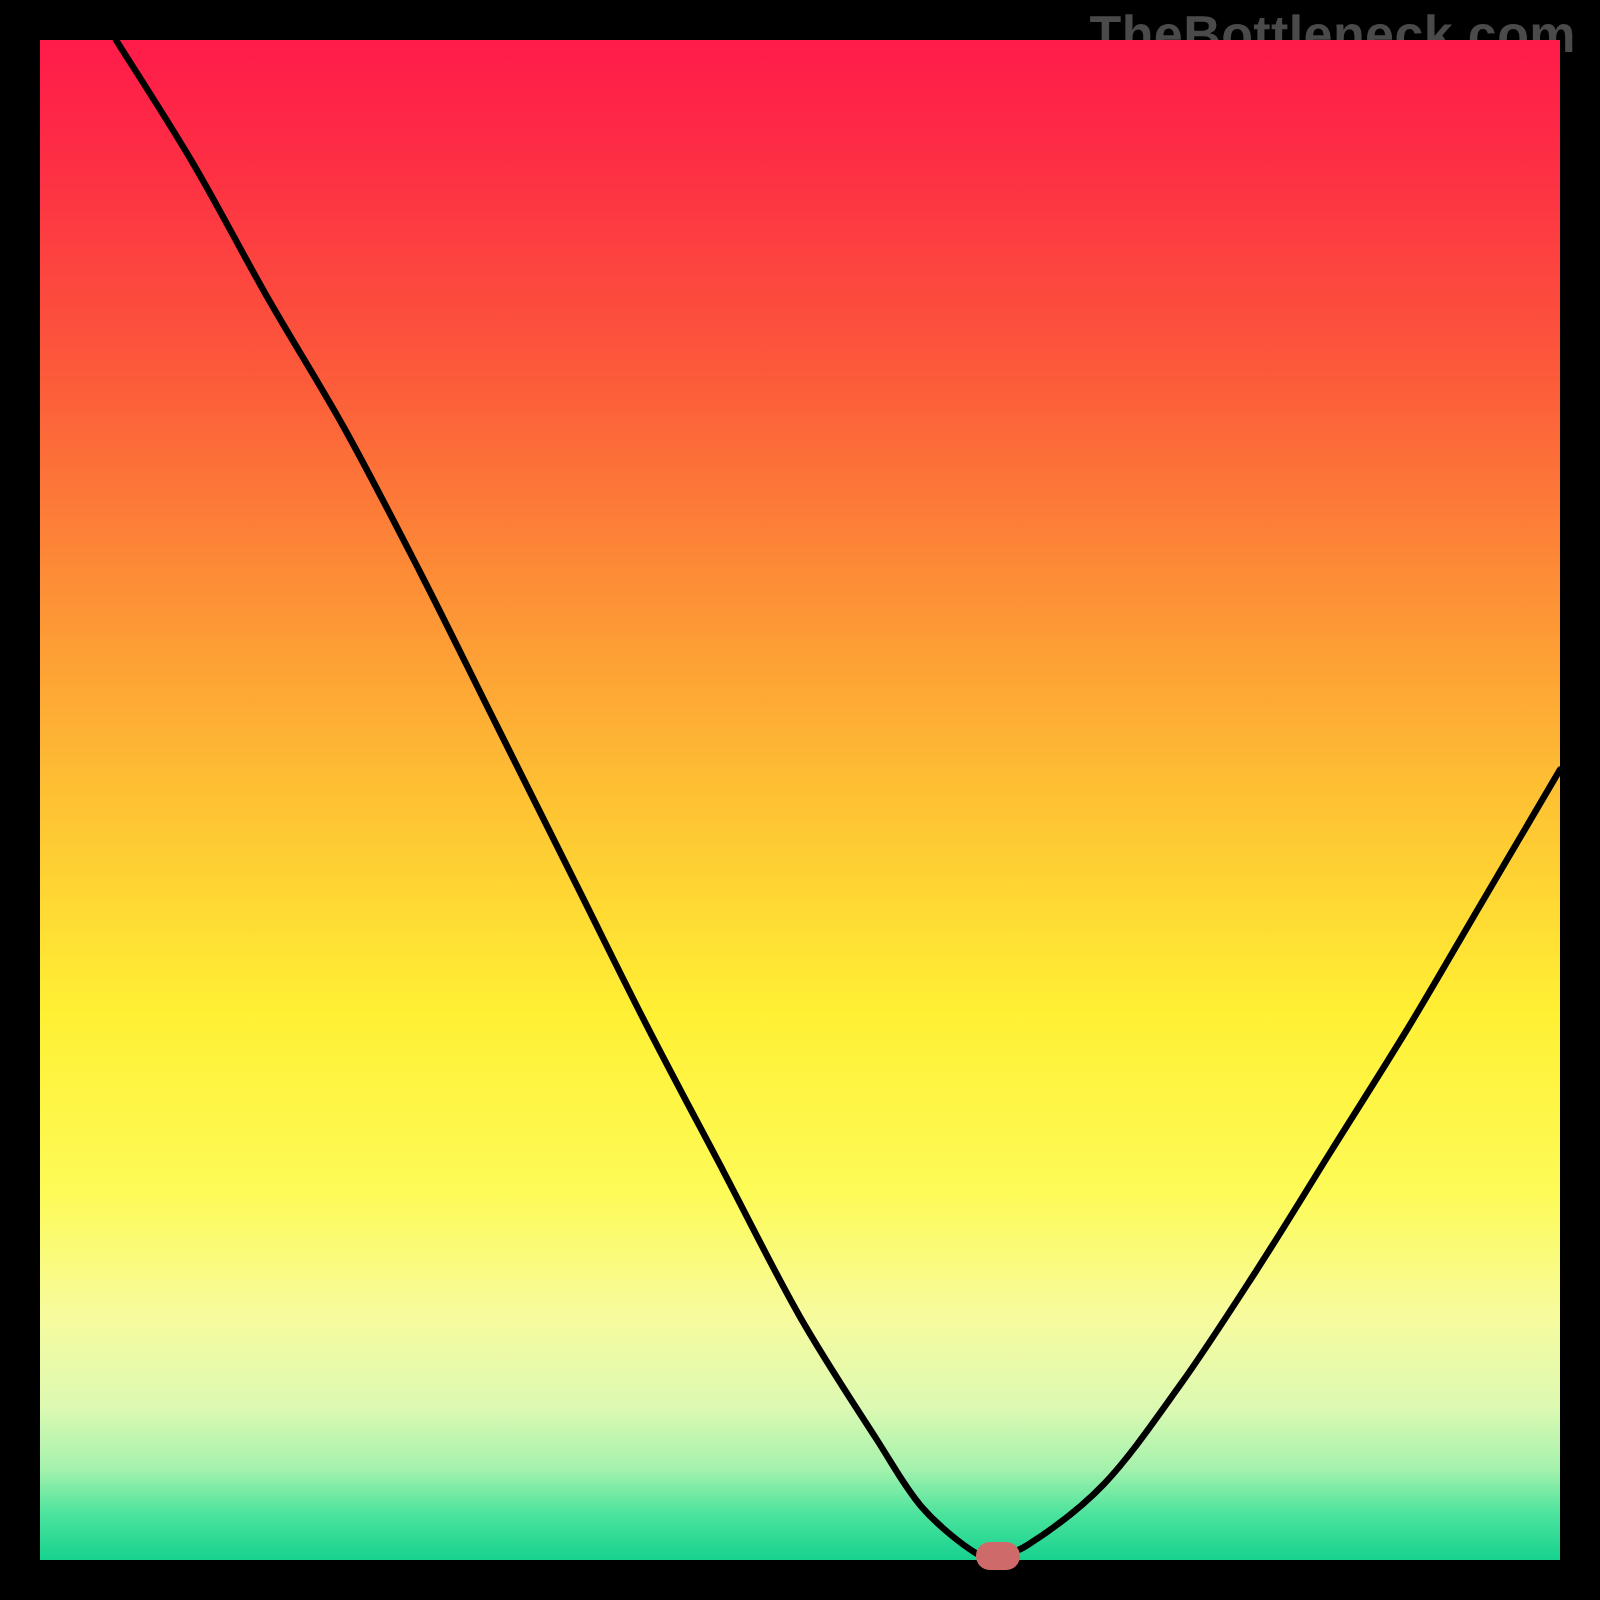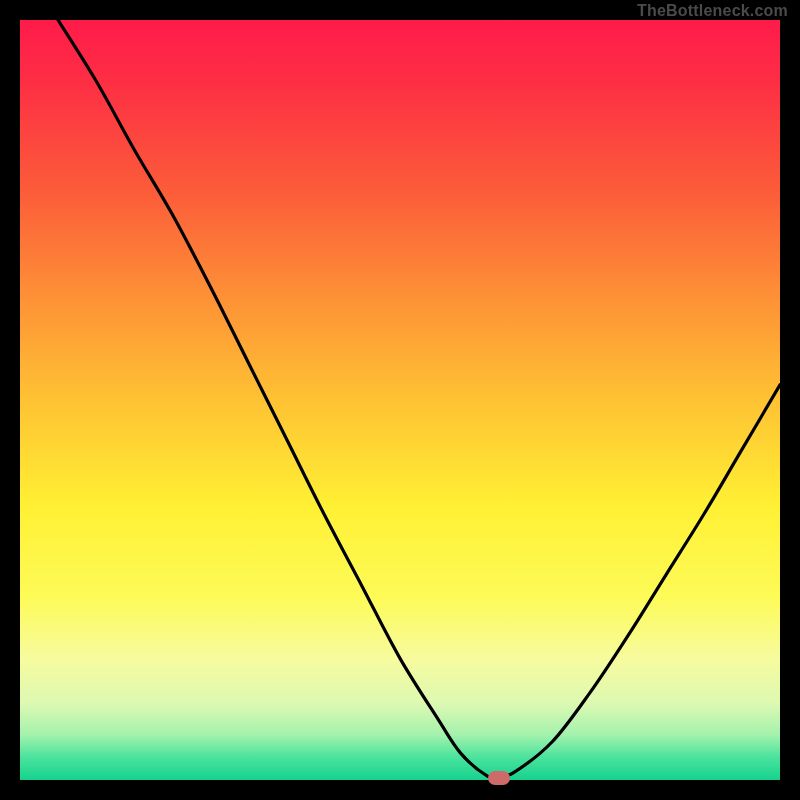--- a/index.html
+++ b/index.html
@@ -37,21 +37,21 @@
       #dcf9b2 90%,
       #a4f2ad 94%,
       #4be39d 97%,
       #16d28e 100%
     );
   }
   .brand {
     position: absolute;
     top: 2px;
     right: 12px;
-    font-size: 16px;
+    font-size: 26px;
     letter-spacing: 0.2px;
     color: #4a4a4a;
     font-weight: 600;
     user-select: none;
   }
   svg.curve {
     position: absolute;
     left: 0;
     top: 0;
     width: 760px;

